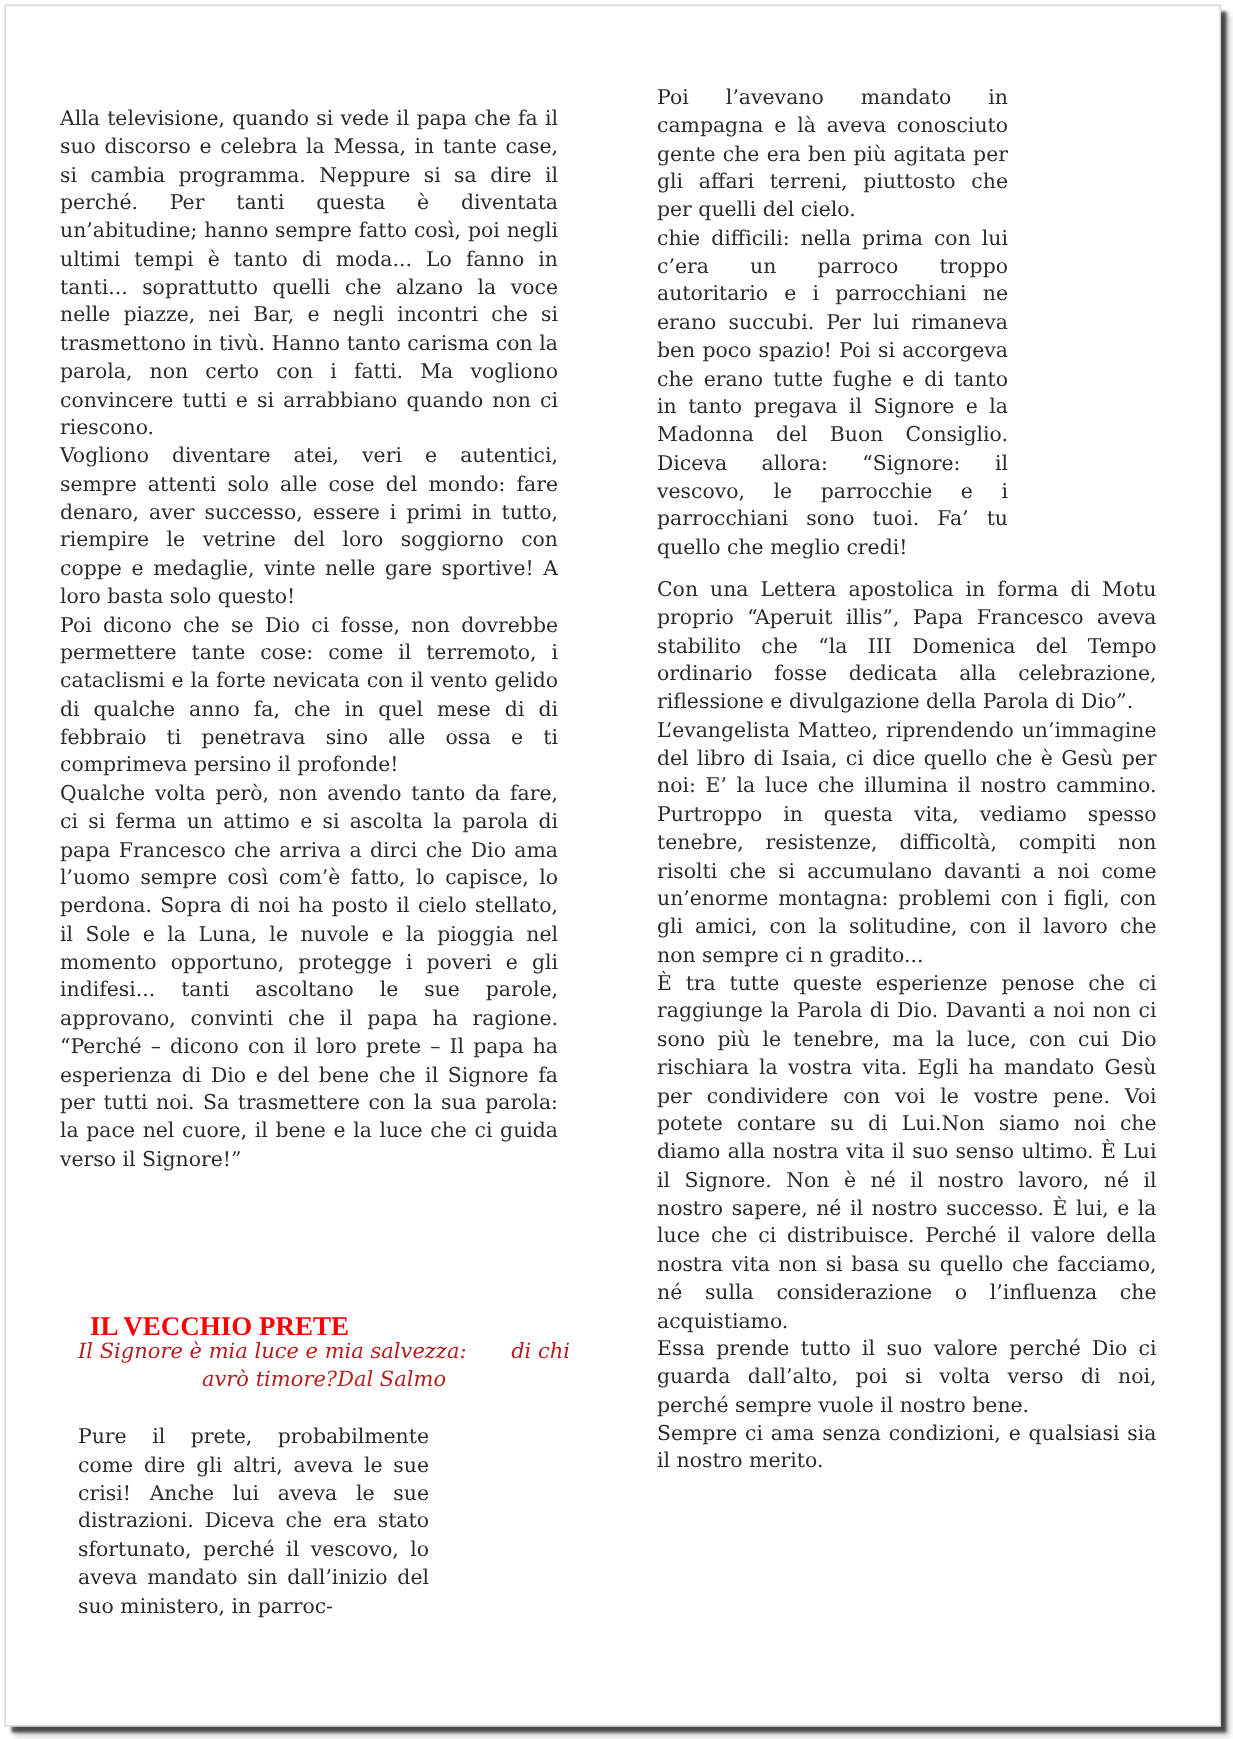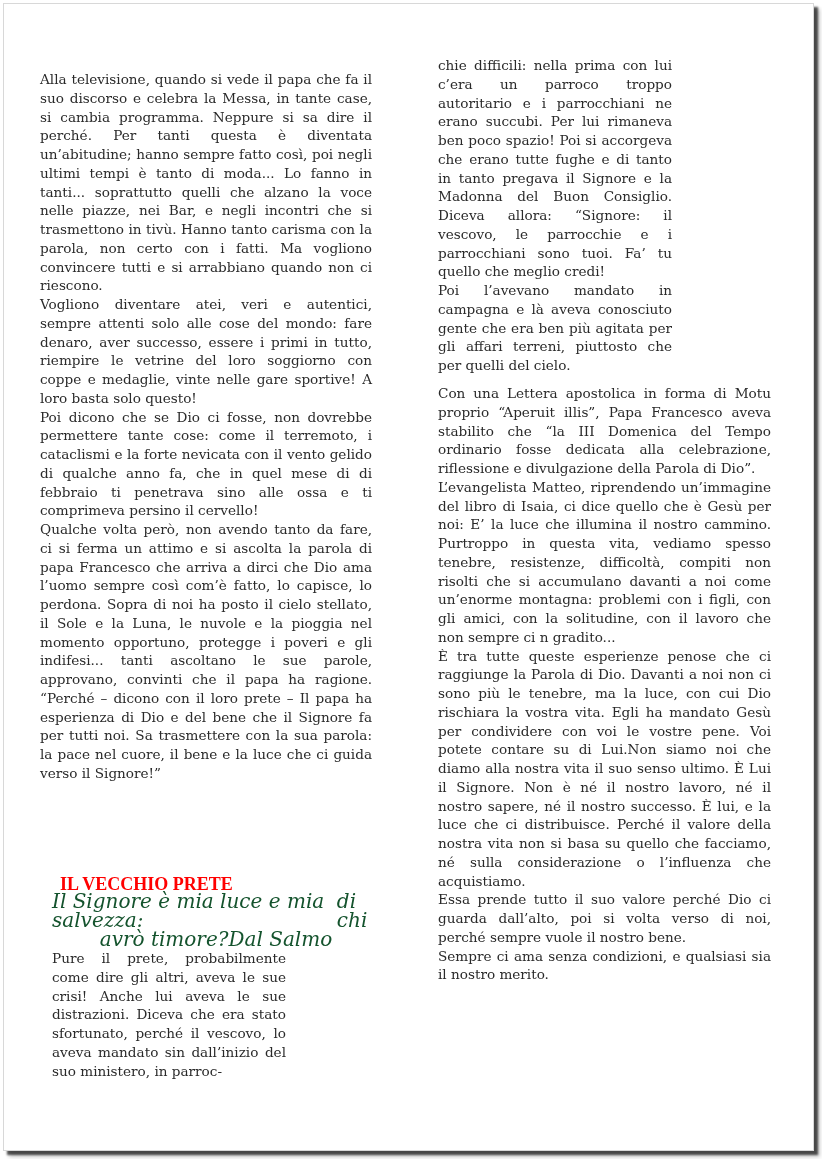--- a/index.html
+++ b/index.html
@@ -50,23 +50,23 @@
     color: #ff0000;
     letter-spacing: 0px;
   }
   .epigraph {
     position: absolute;
     left: 48px;
     top: 888px;
     width: 328px;
     font-family: "DejaVu Serif", "Liberation Serif", serif;
     font-style: italic;
-    font-size: 20px;
+    font-size: 14px;
     line-height: 19px;
-    color: #14532d;
+    color: #b91c1c;
   }
   .epigraph .line1 { display: flex; justify-content: space-between; }
   .epigraph .line2 { display: flex; justify-content: center; }
   .left-narrow {
     left: 48px;
     top: 945px;
     width: 234px;
   }
   .right-narrow {
     left: 434px;
@@ -80,21 +80,21 @@
   }
 </style>
 </head>
 <body>
 
 <div class="page">
 
   <div class="col left-main">
     <p>Alla televisione, quando si vede il papa che fa il suo discorso e celebra la Messa, in tante case, si cambia programma. Neppure si sa dire il perché. Per tanti questa è diventata un’abitudine; hanno sempre fatto così, poi negli ultimi tempi è tanto di moda... Lo fanno in tanti... soprattutto quelli che alzano la voce nelle piazze, nei Bar, e negli incontri che si trasmettono in tivù. Hanno tanto carisma con la parola, non certo con i fatti. Ma vogliono convincere tutti e si arrabbiano quando non ci riescono.</p>
     <p>Vogliono diventare atei, veri e autentici, sempre attenti solo alle cose del mondo: fare denaro, aver successo, essere i primi in tutto, riempire le vetrine del loro soggiorno con coppe e medaglie, vinte nelle gare sportive! A loro basta solo questo!</p>
-    <p>Poi dicono che se  Dio ci fosse, non dovrebbe permettere tante cose: come il terremoto, i cataclismi  e la forte nevicata con il vento gelido di qualche  anno fa, che in quel mese di di febbraio ti penetrava sino alle ossa e ti comprimeva persino il cervello!</p>
+    <p>Poi dicono che se  Dio ci fosse, non dovrebbe permettere tante cose: come il terremoto, i cataclismi  e la forte nevicata con il vento gelido di qualche  anno fa, che in quel mese di di febbraio ti penetrava sino alle ossa e ti comprimeva persino il profonde!</p>
     <p>Qualche volta però, non avendo tanto da fare, ci si ferma un attimo e si ascolta la parola di papa Francesco che arriva a dirci  che Dio ama l’uomo sempre così com’è fatto, lo capisce,  lo perdona.  Sopra di noi ha posto il cielo stellato, il Sole e la Luna, le nuvole e la pioggia nel momento opportuno, protegge i poveri e gli indifesi... tanti ascoltano le sue parole, approvano, convinti che il papa ha ragione. “Perché – dicono con il loro prete – Il papa ha esperienza di Dio e del bene che il Signore  fa per tutti noi. Sa trasmettere con la sua parola: la pace nel cuore,  il bene e la luce che ci guida verso il Signore!”</p>
   </div>
 
   <div class="section-title" style="color: rgb(255, 0, 0);">IL VECCHIO PRETE</div>
 
   <div class="epigraph">
     <div class="line1">
       <span>Il Signore è mia luce e mia salvezza:</span>
       <span>di chi</span>
     </div>
@@ -102,22 +102,22 @@
       <span>avrò timore?</span>
       <span>Dal Salmo</span>
     </div>
   </div>
 
   <div class="col left-narrow">
     <p>Pure il prete, probabilmente come dire gli altri,  aveva le sue crisi! Anche lui aveva  le sue distrazioni.  Diceva che era stato sfortunato, perché il vescovo, lo aveva mandato sin dall’inizio del suo ministero, in parroc-</p>
   </div>
 
   <div class="col right-narrow">
+    <p>Poi l’avevano mandato in campagna e là aveva conosciuto gente che era  ben più agitata per  gli affari terreni,  piuttosto che per quelli del cielo.</p>
     <p>chie difficili: nella prima con lui c’era un parroco troppo autoritario e i parrocchiani ne erano succubi. Per lui rimaneva ben  poco spazio! Poi si accorgeva che erano tutte fughe e di tanto in tanto pregava il Signore e la Madonna del Buon Consiglio. Diceva allora: “Signore: il vescovo, le parrocchie e i parrocchiani sono tuoi. Fa’ tu quello che meglio credi!</p>
-    <p>Poi l’avevano mandato in campagna e là aveva conosciuto gente che era  ben più agitata per  gli affari terreni,  piuttosto che per quelli del cielo.</p>
   </div>
 
   <div class="col right-wide">
     <p>Con una Lettera apostolica in forma di Motu proprio “Aperuit illis”, Papa Francesco aveva stabilito che “la III Domenica del Tempo ordinario fosse dedicata alla celebrazione, riflessione e divulgazione della Parola di Dio”.</p>
     <p>L’evangelista Matteo, riprendendo un’immagine del libro di Isaia, ci dice quello che è Gesù per noi: E’ la luce che illumina il nostro cammino. Purtroppo in questa vita, vediamo spesso tenebre, resistenze, difficoltà, compiti non risolti che si accumulano davanti a noi come un’enorme montagna: problemi con i figli, con gli amici, con la solitudine, con il lavoro che non sempre ci n gradito...</p>
     <p>È tra tutte queste esperienze penose che ci raggiunge la Parola di Dio. Davanti a noi non ci sono più le tenebre, ma la luce,  con cui Dio rischiara la vostra vita. Egli ha mandato Gesù per condividere con voi le vostre pene. Voi potete contare su di Lui.Non siamo noi che diamo alla nostra vita il suo senso ultimo. È Lui il Signore. Non è né il nostro lavoro, né il nostro sapere, né il nostro successo. È lui, e la luce che ci distribuisce. Perché il valore della nostra vita non si basa su quello che facciamo, né sulla considerazione o l’influenza che acquistiamo.</p>
     <p>Essa prende tutto il suo valore perché Dio ci guarda dall’alto, poi si volta verso di noi, perché sempre vuole il nostro bene.</p>
     <p>Sempre ci ama senza condizioni, e qualsiasi sia il nostro merito.</p>
   </div>
 

